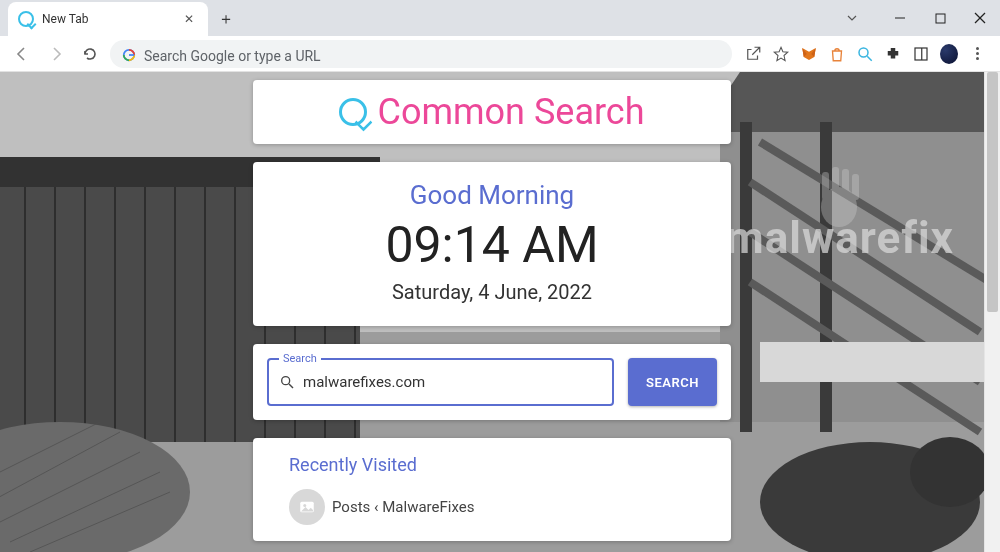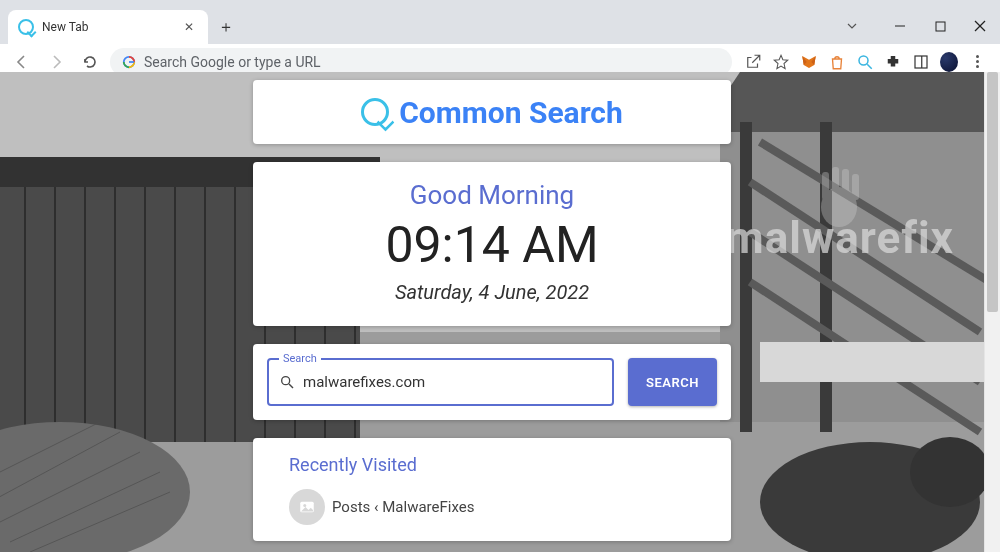--- a/index.html
+++ b/index.html
@@ -1,34 +1,34 @@
 <!DOCTYPE html>
 <html><head>
 <meta charset="utf-8">
 <style>
 * { margin: 0; padding: 0; box-sizing: border-box; font-family: -apple-system, BlinkMacSystemFont, "Segoe UI", Roboto, Arial, sans-serif; }
 body { width: 1000px; height: 552px; overflow: hidden; background: #fff; position: relative; }
 
 
-.titlebar { height: 44px; display: flex; align-items: flex-end; background: #dee1e6; padding-left: 8px; }
+.titlebar { height: 36px; display: flex; align-items: flex-end; background: #dee1e6; padding-left: 8px; }
 .tab { display: flex; align-items: center; background: #fff; border-radius: 8px 8px 0 0; height: 34px; padding: 0 10px; min-width: 200px; gap: 8px; }
 .tab-favicon { width: 16px; height: 16px; border: 2px solid #3ac0e8; border-radius: 50%; position: relative; }
 .tab-favicon::after { content: ""; position: absolute; width: 5px; height: 5px; border-right: 2px solid #3ac0e8; border-bottom: 2px solid #3ac0e8; transform: rotate(45deg); bottom: -3px; right: -3px; }
 .tab-title { font-size: 12px; color: #333; flex: 1; }
 .tab-close { font-size: 12px; color: #555; cursor: pointer; padding: 2px 4px; }
 .newtab { padding: 6px 10px; color: #333; font-size: 16px; cursor: pointer; }
 .win-controls { margin-left: auto; display: flex; align-items: center; height: 36px; }
 .win-btn { width: 40px; height: 28px; display: flex; align-items: center; justify-content: center; cursor: pointer; color: #222; }
 .win-chevron { margin-right: 8px; }
 
 
 .toolbar { height: 36px; display: flex; align-items: center; padding: 0 8px; gap: 6px; background: #fff; border-bottom: 1px solid #e2e2e2; }
 .nav-btn { width: 28px; height: 28px; display: flex; align-items: center; justify-content: center; color: #888; border-radius: 50%; cursor: pointer; }
 .nav-btn.active { color: #444; }
-.omnibox { flex: 1; height: 28px; background: #f1f3f4; border-radius: 14px; display: flex; align-items: center; padding: 0 12px; gap: 8px; color: #5f6368; font-size: 14px; }
+.omnibox { flex: 1; height: 28px; background: #f1f3f4; border-radius: 14px; display: flex; padding: 8px 12px; gap: 8px; color: #5f6368; font-size: 14px; }
 .omnibox-icon { width: 14px; height: 14px; position: relative; }
 .ext-icons { display: flex; align-items: center; gap: 10px; padding: 0 6px; }
 .ext-icon { width: 18px; height: 18px; display: flex; align-items: center; justify-content: center; cursor: pointer; }
 .ext-icon svg { width: 18px; height: 18px; }
 .avatar { width: 20px; height: 20px; border-radius: 50%; background: radial-gradient(circle at 30% 30%, #2a3a6b, #0a1030); }
 .kebab { display: flex; flex-direction: column; gap: 2px; padding: 4px; }
 .kebab span { width: 3px; height: 3px; background: #555; border-radius: 50%; }
 
 
 .viewport { position: absolute; top: 72px; left: 0; right: 0; bottom: 0; display: flex; }
@@ -37,26 +37,26 @@
 .bg-image svg { width: 100%; height: 100%; display: block; }
 .watermark { position: absolute; top: 140px; right: 30px; font-size: 44px; font-weight: bold; color: rgba(220,220,220,0.7); pointer-events: none; letter-spacing: 1px; }
 .watermark-hand { position: absolute; top: 90px; right: 110px; opacity: 0.35; }
 
 .center-col { position: relative; width: 478px; margin: 8px auto 0; display: flex; flex-direction: column; gap: 18px; padding-bottom: 40px; }
 .card { background: #fff; border-radius: 4px; box-shadow: 0 1px 4px rgba(0,0,0,0.25); }
 
 .header-card { height: 64px; display: flex; align-items: center; justify-content: center; gap: 10px; }
 .header-icon { width: 28px; height: 28px; border: 3px solid #3ac0e8; border-radius: 50%; position: relative; }
 .header-icon::after { content: ""; position: absolute; width: 10px; height: 10px; border-right: 3px solid #3ac0e8; border-bottom: 3px solid #3ac0e8; transform: rotate(45deg); bottom: -6px; right: -6px; border-radius: 1px; }
-.header-title { font-size: 30px; color: #3b82f6; font-weight: 700; }
+.header-title { font-size: 36px; color: #ec4899; font-weight: 400; }
 
 .clock-card { padding: 18px 0 22px; text-align: center; }
 .greeting { font-size: 26px; color: #5a6dd0; font-weight: 400; }
 .time { font-size: 50px; color: #222; margin-top: 6px; font-weight: 400; }
-.date { font-size: 20px; color: #333; margin-top: 6px; font-style: italic; }
+.date { font-size: 20px; color: #333; margin-top: 6px; }
 
 .search-card { padding: 14px; display: flex; align-items: stretch; gap: 14px; }
 .search-field { flex: 1; position: relative; border: 2px solid #5a6dd0; border-radius: 4px; display: flex; align-items: center; padding: 0 10px; height: 48px; }
 .search-legend { position: absolute; top: -8px; left: 10px; background: #fff; padding: 0 4px; font-size: 11px; color: #5a6dd0; }
 .search-glass { width: 16px; height: 16px; color: #444; margin-right: 8px; }
 .search-input { border: none; outline: none; font-size: 15px; color: #333; flex: 1; background: transparent; }
 .search-btn { background: #5a6dd0; color: #fff; border: none; border-radius: 4px; padding: 0 18px; font-size: 13px; font-weight: 600; letter-spacing: 0.5px; cursor: pointer; box-shadow: 0 1px 3px rgba(0,0,0,0.3); }
 
 .recent-card { padding: 16px 36px; }
 .recent-title { font-size: 18px; color: #5a6dd0; margin-bottom: 14px; font-weight: 400; }

